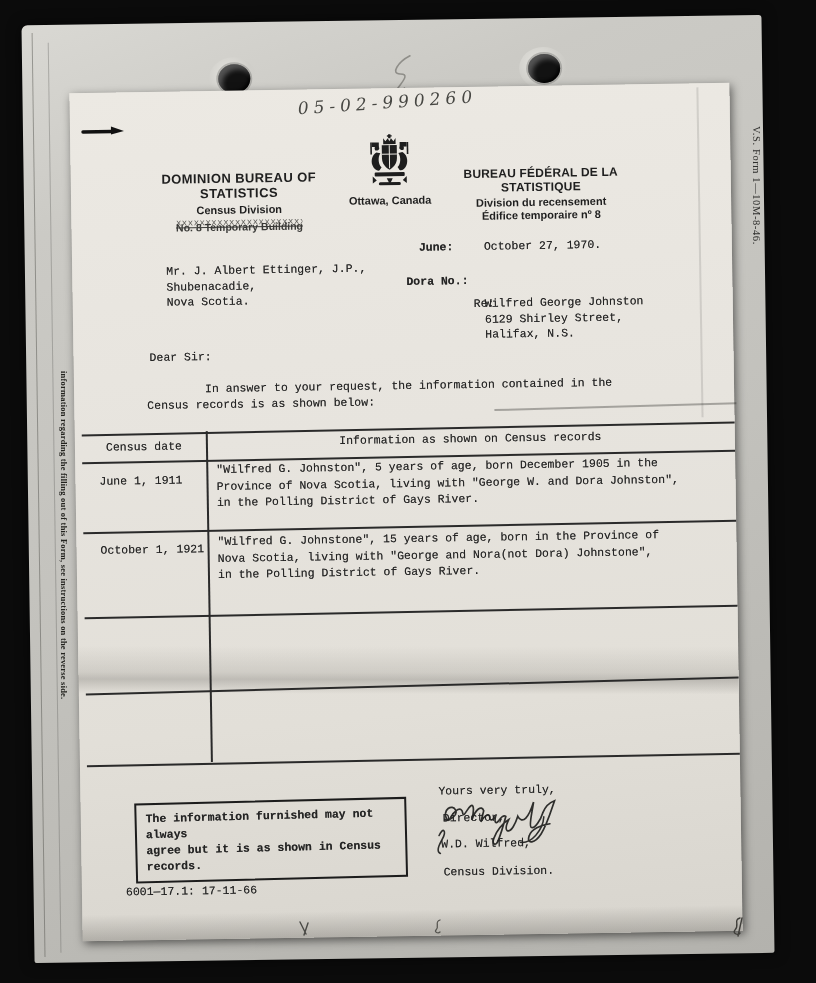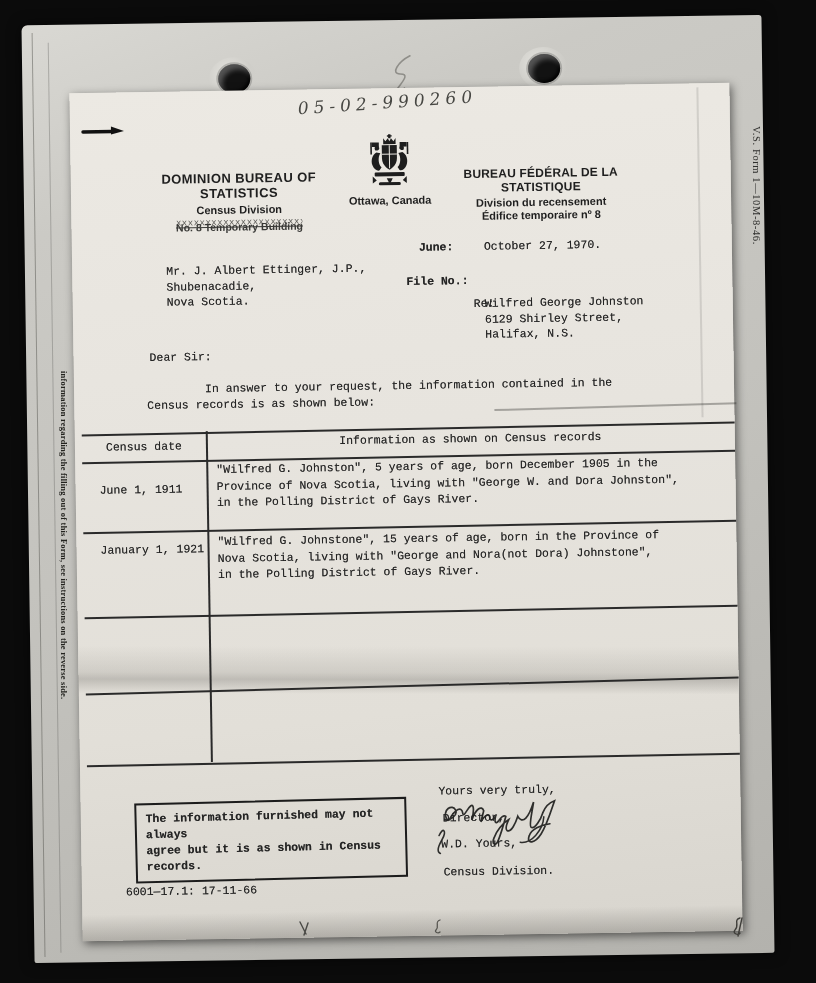--- a/index.html
+++ b/index.html
@@ -130,46 +130,46 @@
       <div class="printed" style="position:static;font-size:12px;letter-spacing:.2px;">BUREAU FÉDÉRAL DE LA STATISTIQUE</div>
       <div class="printed" style="position:static;font-size:11px;margin-top:2px;">Division du recensement</div>
       <div class="printed" style="position:static;font-size:11px;margin-top:1px;">Édifice temporaire nº 8</div>
     </div>
 
     <div class="typed" style="left:347px;top:152px;font-weight:bold;">June:</div>
     <div class="typed" style="left:412px;top:152px;">October 27, 1970.</div>
     <div class="typed" style="left:94px;top:172px;">Mr. J. Albert Ettinger, J.P.,
 Shubenacadie,
 Nova Scotia.</div>
-    <div class="typed" style="left:334px;top:186px;font-weight:bold;">File No.:</div>
+    <div class="typed" style="left:334px;top:186px;font-weight:bold;">Dora No.:</div>
     <div class="typed" style="left:376px;top:209px;font-weight:normal;padding-left:25px;">Re:</div>
     <div class="typed" style="left:412px;top:209px;">Wilfred George Johnston
 6129 Shirley Street,
 Halifax, N.S.</div>
     <div class="typed" style="left:76px;top:258px;">Dear Sir:</div>
 
     <div class="typed" style="left:131px;top:290px;">In answer to your request, the information contained in the</div>
     <div class="typed" style="left:73px;top:306px;">Census records is as shown below:</div>
 
     <div class="hline" style="left:7px;top:340px;width:653px;transform:rotate(-.25deg);"></div>
     <div class="hline" style="left:7px;top:368px;width:653px;transform:rotate(-.2deg);"></div>
     <div class="hline" style="left:7px;top:438px;width:653px;transform:rotate(-.2deg);"></div>
     <div class="hline" style="left:7px;top:523px;width:653px;transform:rotate(-.2deg);"></div>
     <div class="hline" style="left:7px;top:597px;width:653px;transform:rotate(-.6deg);"></div>
     <div class="hline" style="left:7px;top:671px;width:653px;transform:rotate(-.2deg);"></div>
     <div class="vline" style="left:131px;top:340px;height:331px;"></div>
 
     <div class="typed" style="left:7px;top:347px;width:124px;text-align:center;">Census date</div>
     <div class="typed" style="left:131px;top:344px;width:529px;text-align:center;">Information as shown on Census records</div>
 
-    <div class="typed" style="left:24px;top:390px;">June 1, 1911</div>
+    <div class="typed" style="left:24px;top:381px;">June 1, 1911</div>
     <div class="typed" style="left:141px;top:371px;width:512px;line-height:16.5px;">"Wilfred G. Johnston", 5 years of age, born December 1905 in the
 Province of Nova Scotia, living with "George W. and Dora Johnston",
 in the Polling District of Gays River.</div>
-    <div class="typed" style="left:24px;top:450px;">January 1, 1921</div>
+    <div class="typed" style="left:24px;top:450px;">October 1, 1921</div>
     <div class="typed" style="left:141px;top:443px;width:512px;line-height:16.5px;">"Wilfred G. Johnstone", 15 years of age, born in the Province of
 Nova Scotia, living with "George and Nora(not Dora) Johnstone",
 in the Polling District of Gays River.</div>
     <div class="typed" style="left:24px;top:540px;"></div>
     <div class="typed" style="left:141px;top:540px;"></div>
     <div class="typed" style="left:24px;top:615px;"></div>
     <div class="typed" style="left:141px;top:615px;"></div>
 
     <div class="disc-box" style="left:54px;top:710px;width:268px;">
       <span class="typed">The information furnished may not always
@@ -185,21 +185,21 @@
                C56,22 61,20 61,25 C61,29 65,27 67,23
                C65,30 67,32 70,28 C72,25 75,22 77,24
                C75,31 72,41 69,48 C67,54 62,52 65,45 C67,39 74,30 80,27
                C78,31 76,36 78,38 C82,41 87,30 89,24
                C91,28 94,29 97,26 C101,22 103,16 105,10
                C103,22 100,33 102,35 C106,38 112,27 114,21
                C116,16 120,11 126,9 C122,20 118,33 112,42 C106,51 97,53 100,44 C102,37 112,33 121,32" fill="none" stroke="#2e2e2c" stroke-width="1.7" stroke-linecap="round"></path>
       <path d="M115,25 C114,38 102,52 91,50" fill="none" stroke="#2e2e2c" stroke-width="1.5" stroke-linecap="round"></path>
       <path d="M10,42 C14,33 18,37 13,46 C9,53 7,58 11,60" fill="none" stroke="#2e2e2c" stroke-width="1.6" stroke-linecap="round"></path>
     </svg>
-    <div class="typed" style="left:360px;top:749px;">W.D. Yours,</div>
+    <div class="typed" style="left:360px;top:749px;">W.D. Wilfred,</div>
     <div class="typed" style="left:362px;top:723px;">Director,</div>
     <div class="typed" style="left:362px;top:777px;">Census Division.</div>
 
     <div class="typed" style="left:44px;top:792px;">6001—17.1: 17-11-66</div>
   </div>
 
   <svg class="pencil" style="left:296px;top:920px;" width="20" height="18" viewBox="0 0 20 18">
     <path d="M4,2 L10,14 M12,3 L8,15" fill="none" stroke="#4a4a46" stroke-width="1.4" stroke-linecap="round"></path>
   </svg>
   <svg class="pencil" style="left:430px;top:918px;" width="16" height="18" viewBox="0 0 16 18">

